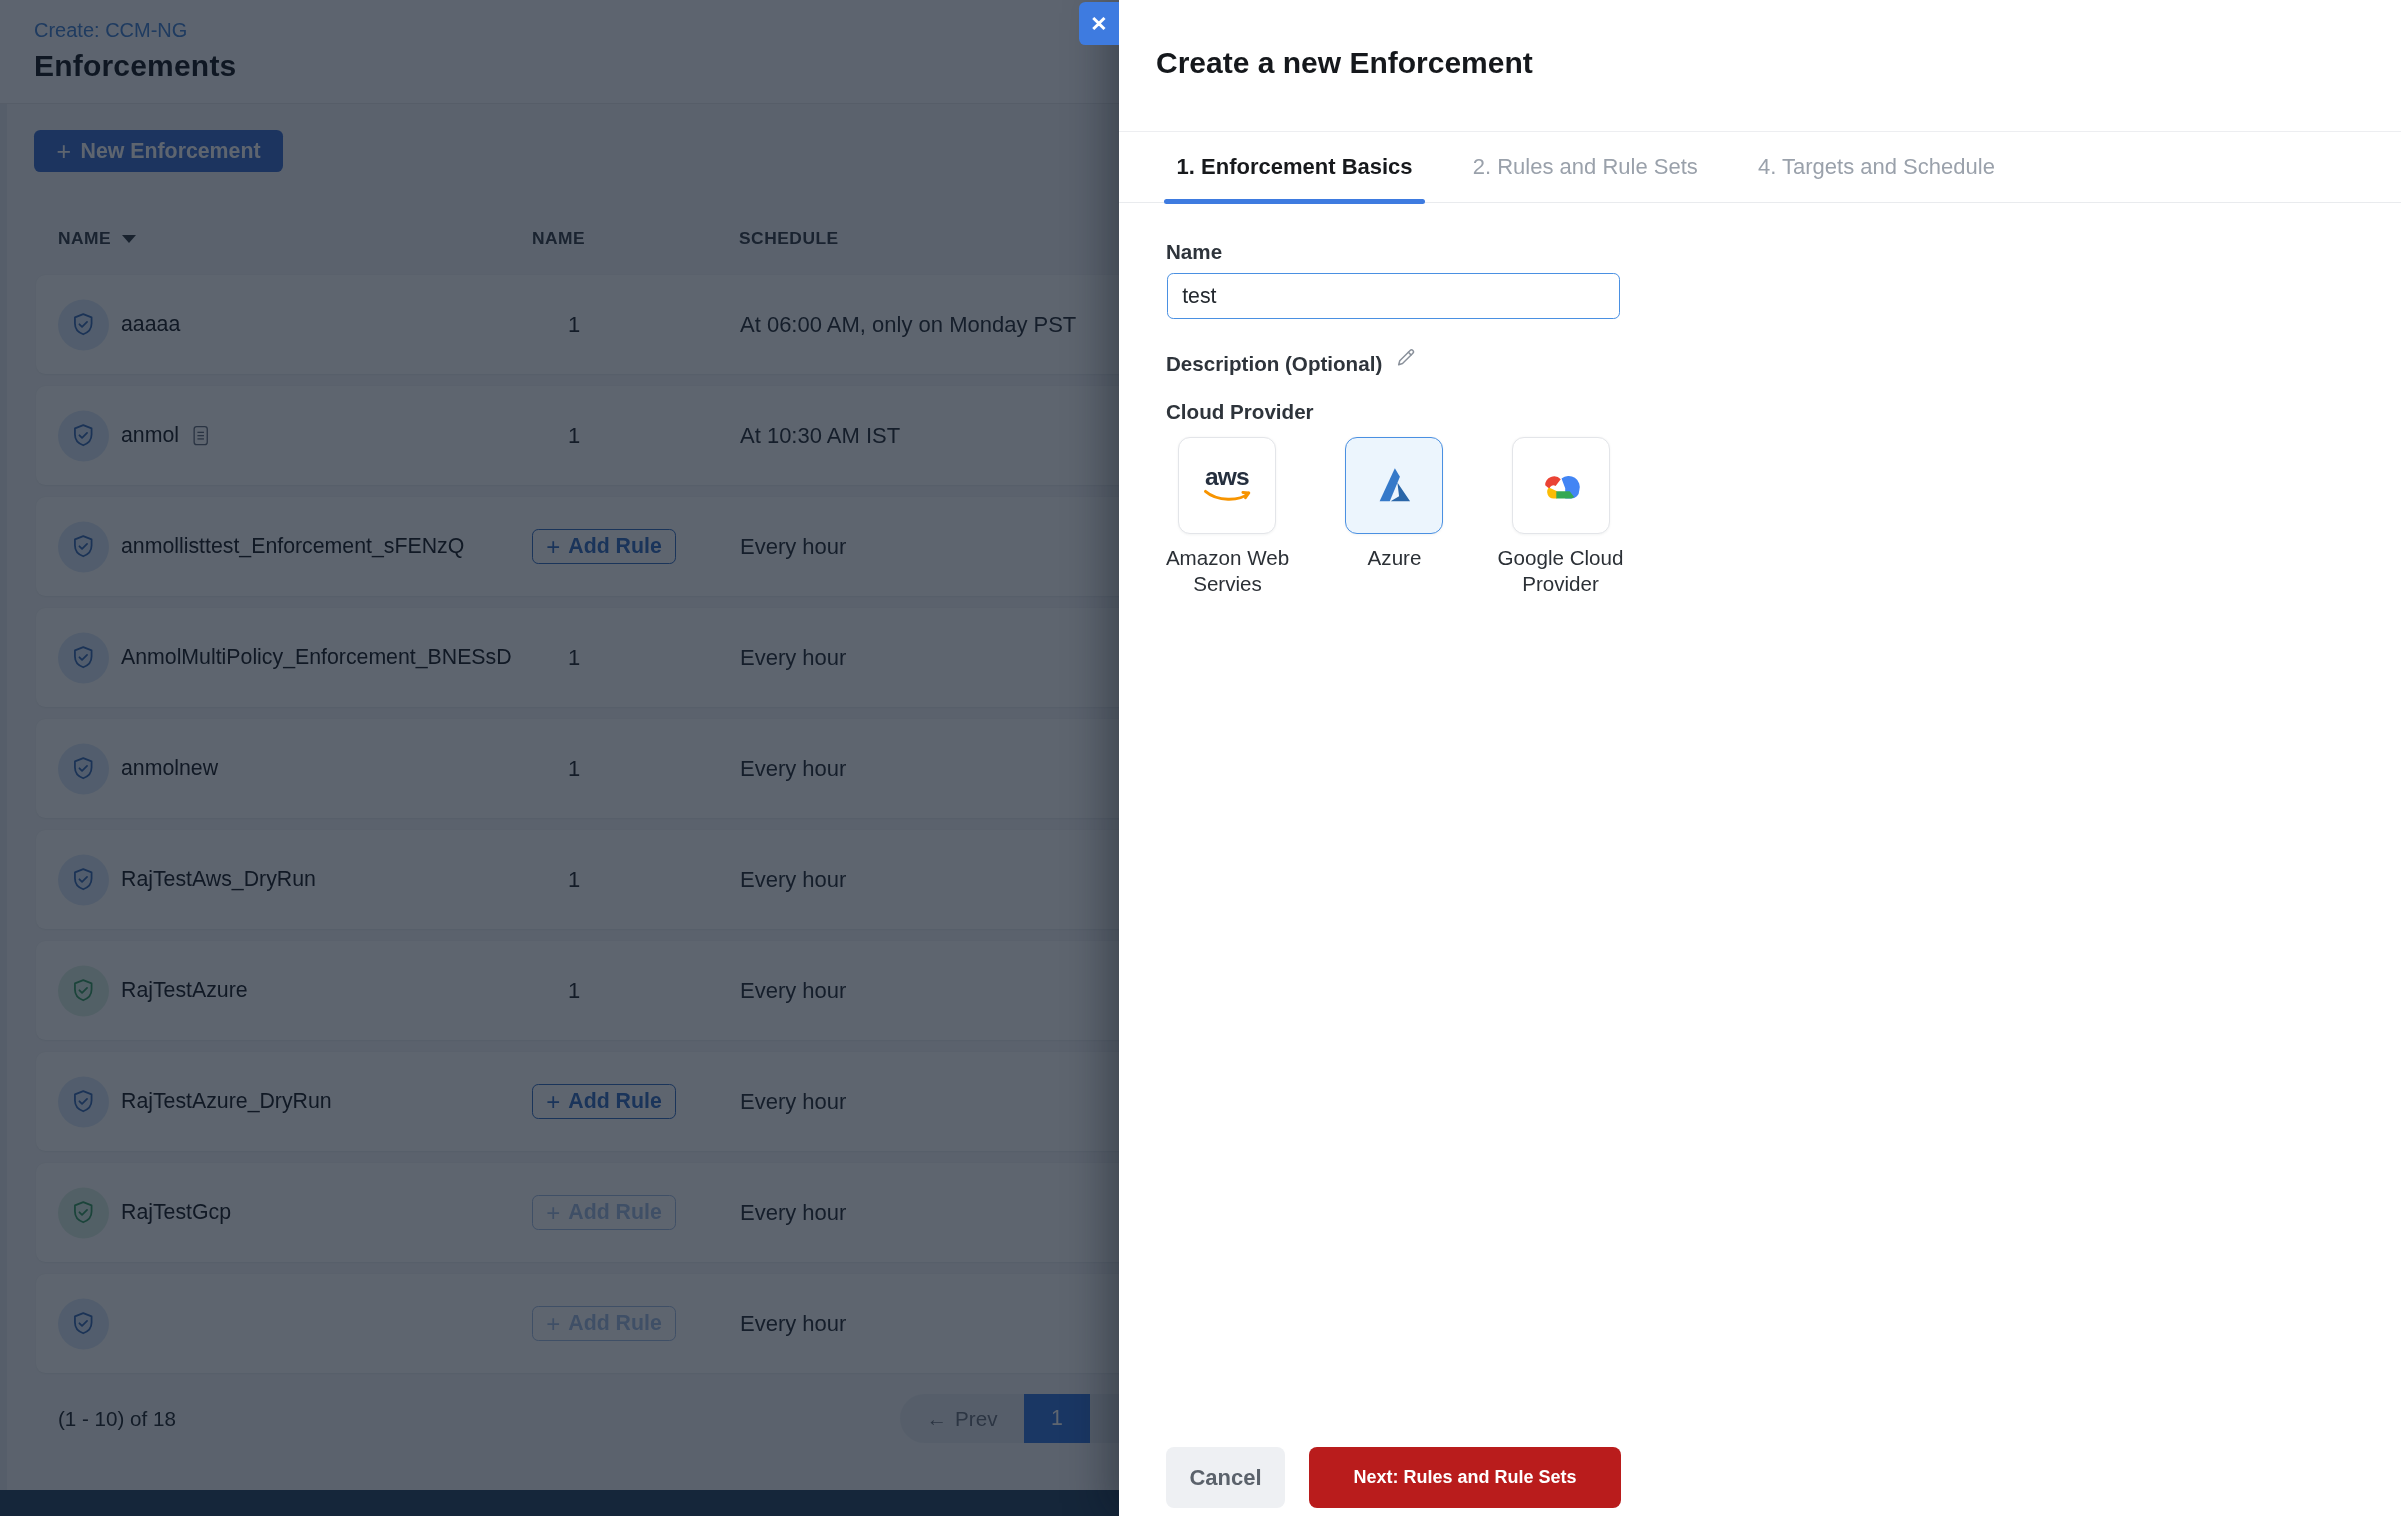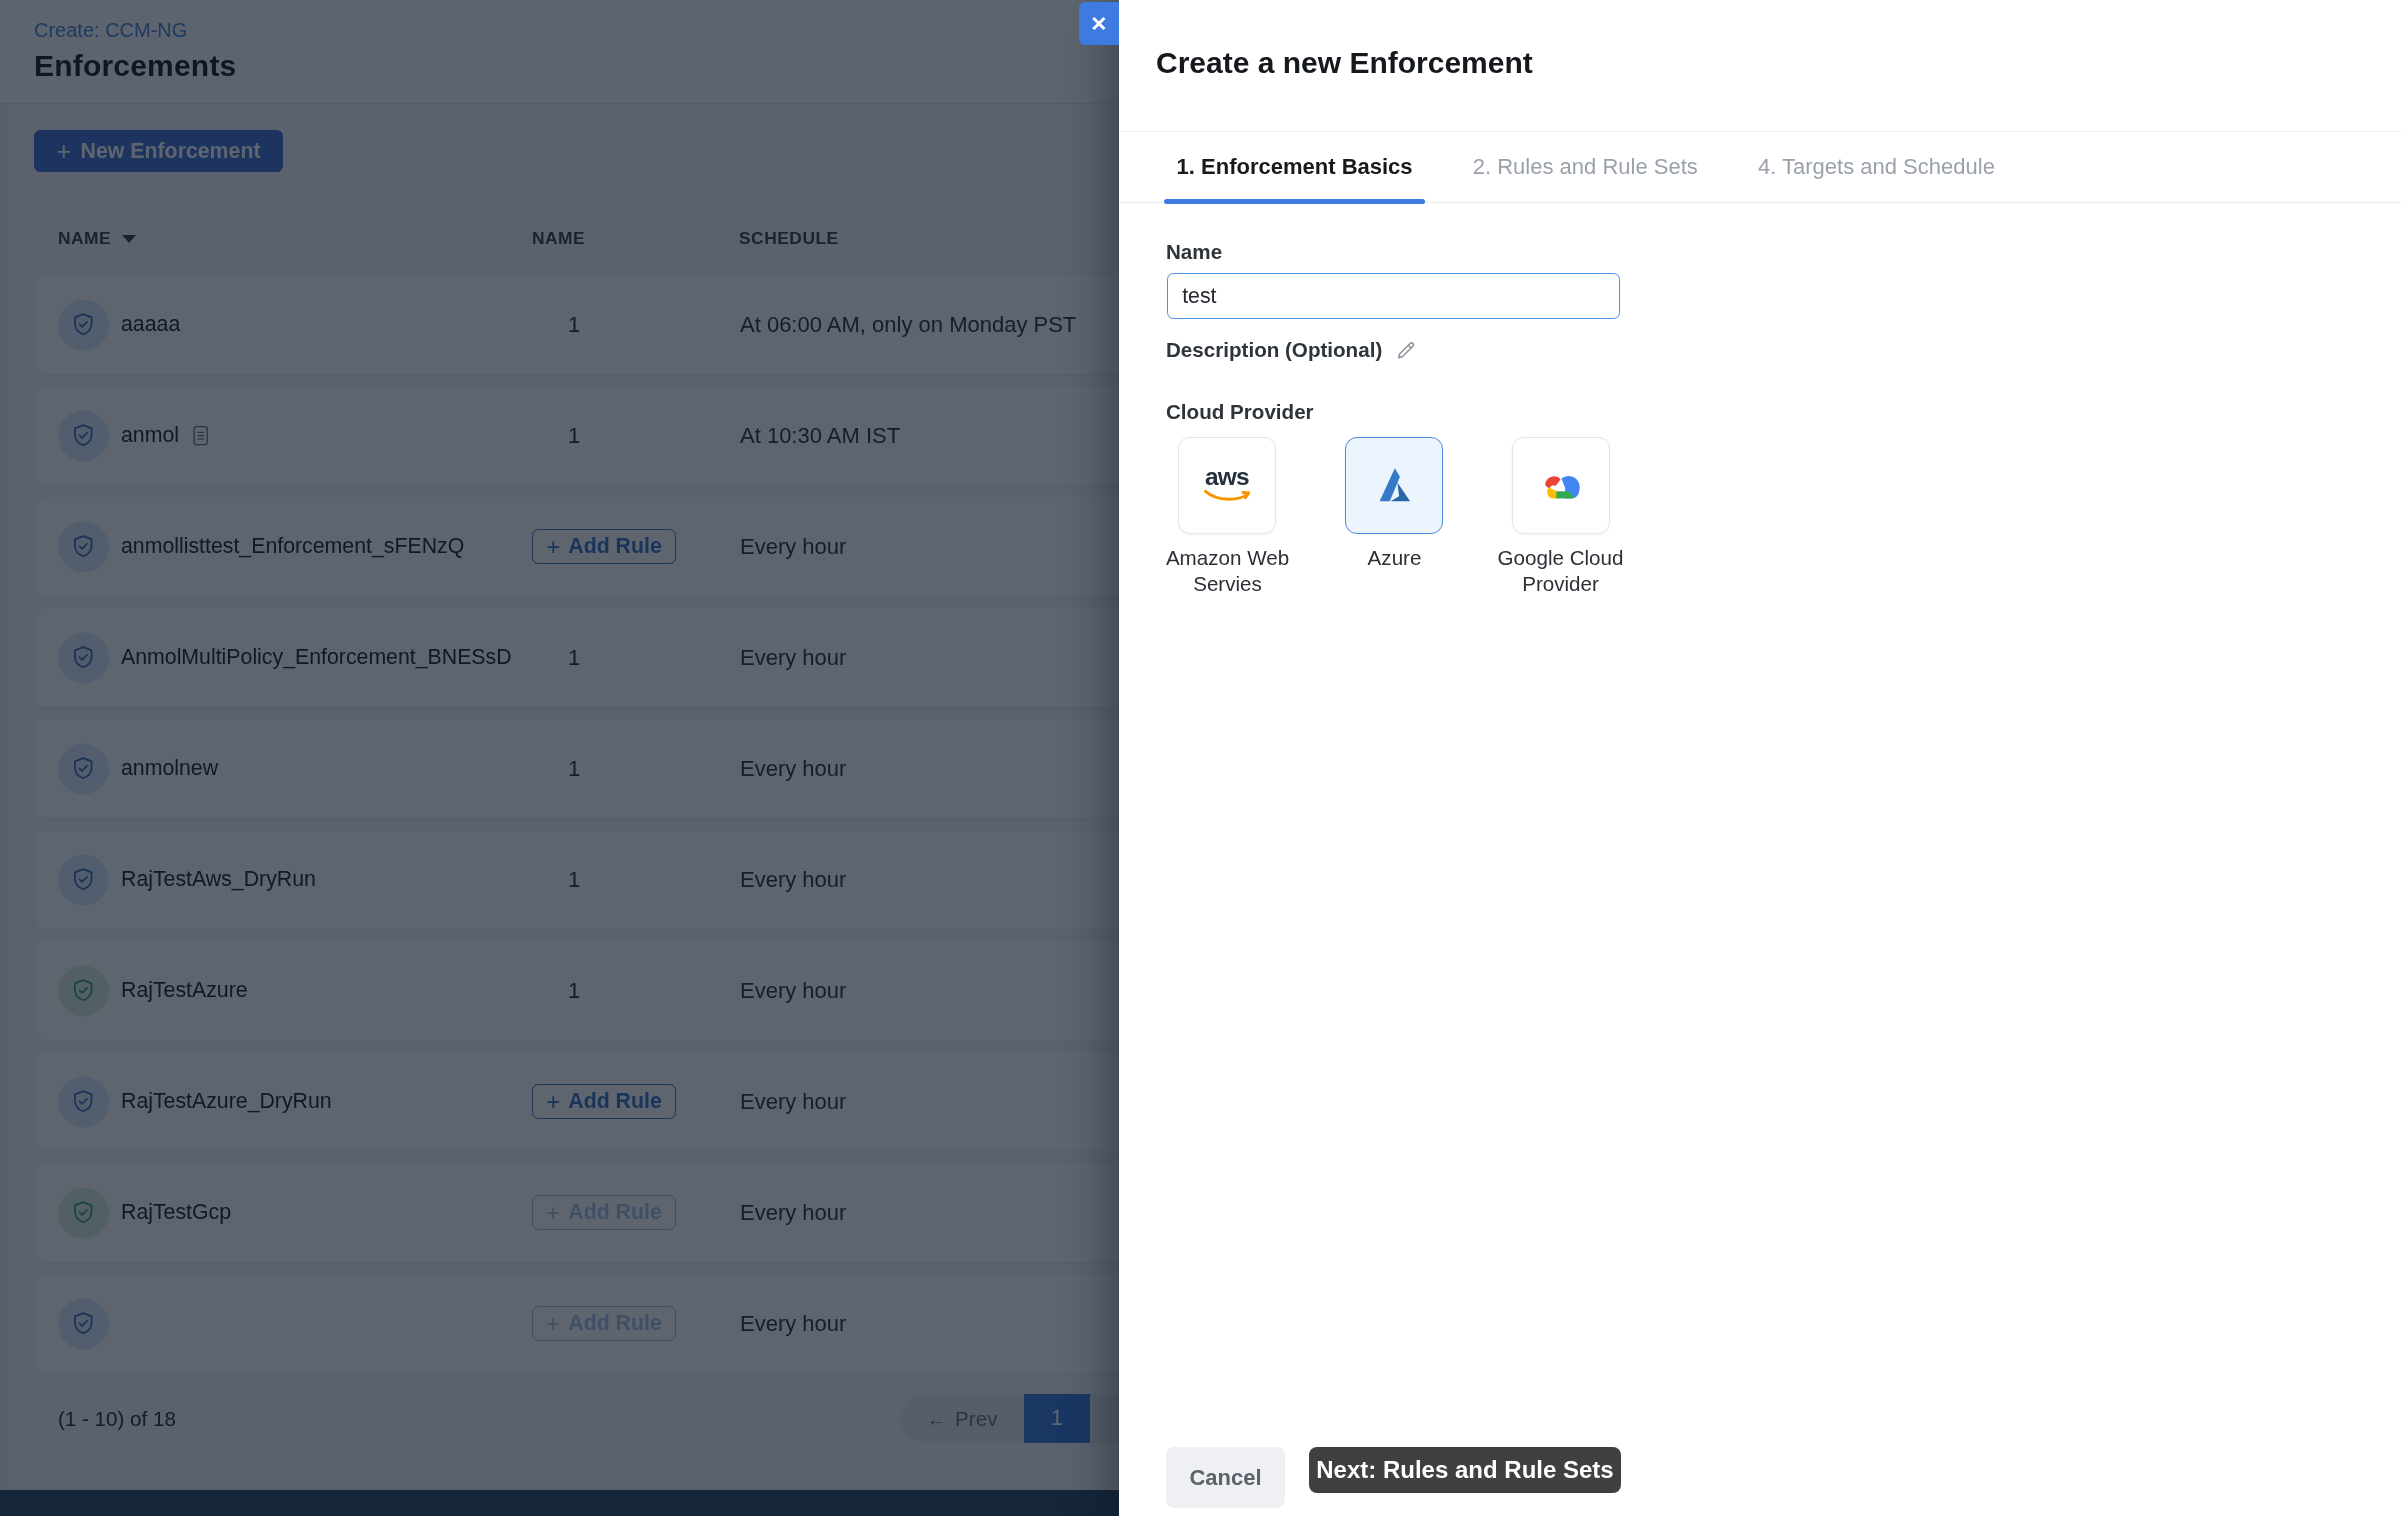--- a/index.html
+++ b/index.html
@@ -63,39 +63,39 @@
           display:flex; align-items:center; padding-left:45px; gap:35px; }
   .tab { position:relative; height:100%; display:flex; align-items:center; padding:0 12.6px; font-size:22px; color:#9aa1ab; cursor:pointer; }
   .tab.active { color:#17191c; font-weight:700; }
   .tab.active::after { content:""; position:absolute; left:0; right:0; bottom:-1.6px; height:4.7px; background:#3e7be0; border-radius:3.2px; }
 
   .fld-label { position:absolute; left:47px; font-size:20.6px; font-weight:600; color:#2e343b; }
   .name-label { top:240px; }
   .name-input { position:absolute; left:48px; top:273px; width:453px; height:46px; border:1.6px solid #4a90e2; border-radius:6.3px;
                 font-size:21.3px; color:#23282e; padding:0 14.2px; font-family:inherit; outline:none; background:#fff; }
   .desc-row { position:absolute; left:47px; top:338px; display:flex; align-items:center; gap:12.6px; }
-  .desc-row .lbl { font-size:20.6px; font-weight:600; color:#2e343b; }
+  .desc-row .lbl { font-size:20.6px; font-weight:600; color:#2e343b;margin-top:14px; }
   .pencil { display:inline-flex; color:#8a919b; cursor:pointer; }
   .cloud-label { top:400px; }
 
   .card { position:absolute; top:437px; width:98px; height:97px; background:#fff; border:1.6px solid #e3e5e9; border-radius:12px;
           display:flex; align-items:center; justify-content:center; cursor:pointer; box-shadow:0 0.8px 2.4px rgba(20,30,45,.05); }
   .card.selected { background:#ecf5fd; border-color:#4a90e2; }
   .card.aws { left:59px; } .card.azure { left:226px; } .card.gcp { left:393px; }
   .card-label { position:absolute; top:545px; width:193px; text-align:center; font-size:20.6px; color:#2b3036; line-height:26px; }
   .card-label.aws { left:12px; } .card-label.azure { left:179px; } .card-label.gcp { left:345px; }
 
   .aws-logo { display:flex; flex-direction:column; align-items:center; margin-top:-3.2px; }
   .aws-logo .aws-word { font-size:24.5px; font-weight:700; color:#252f3e; letter-spacing:-0.8px; line-height:1; }
 
   .modal-actions { position:absolute; left:0; right:0; top:1447px; height:61px; }
   .cancel-btn { position:absolute; left:47px; top:0; width:119px; height:61px; background:#eef0f3; color:#5b626b; border:none;
                 border-radius:8px; font-size:22px; font-weight:600; font-family:inherit; cursor:pointer; }
-  .next-btn { position:absolute; left:190px; top:0; width:312px; height:46px; background:#404040; color:#fff; border:none;
-              border-radius:8px; font-size:24px; font-weight:700; font-family:inherit; cursor:pointer; }
+  .next-btn { position:absolute; left:190px; top:0; width:312px; height:61px; background:#b91c1c; color:#fff; border:none;
+              border-radius:8px; font-size:18px; font-weight:700; font-family:inherit; cursor:pointer; }
 </style>
 </head>
 <body>
 
 <div class="stage">
 
   <div class="page">
     <div class="left-strip"></div>
 
     <div class="page-header">

